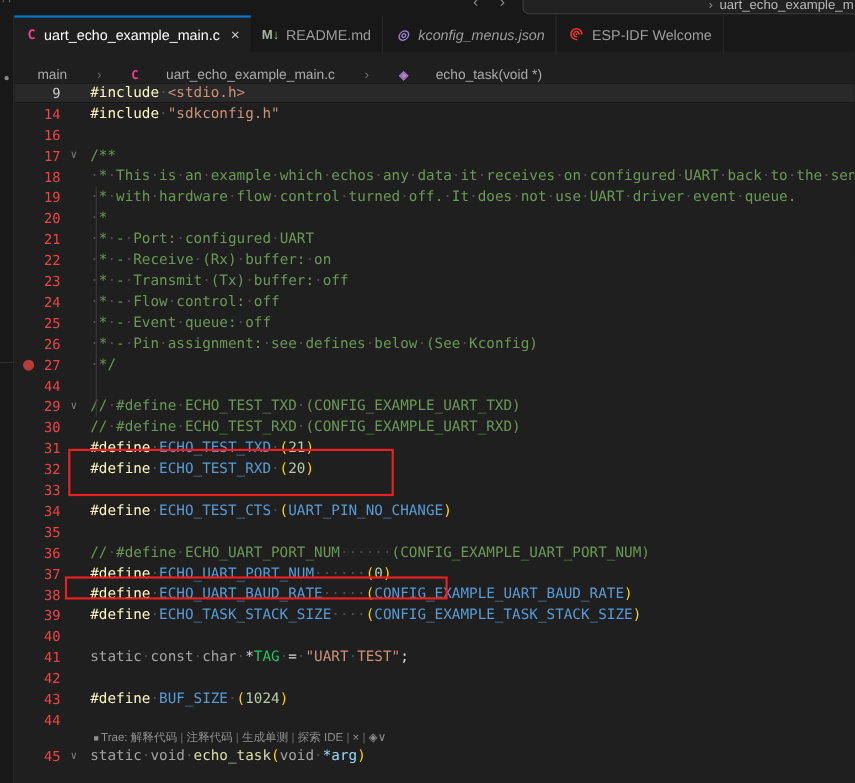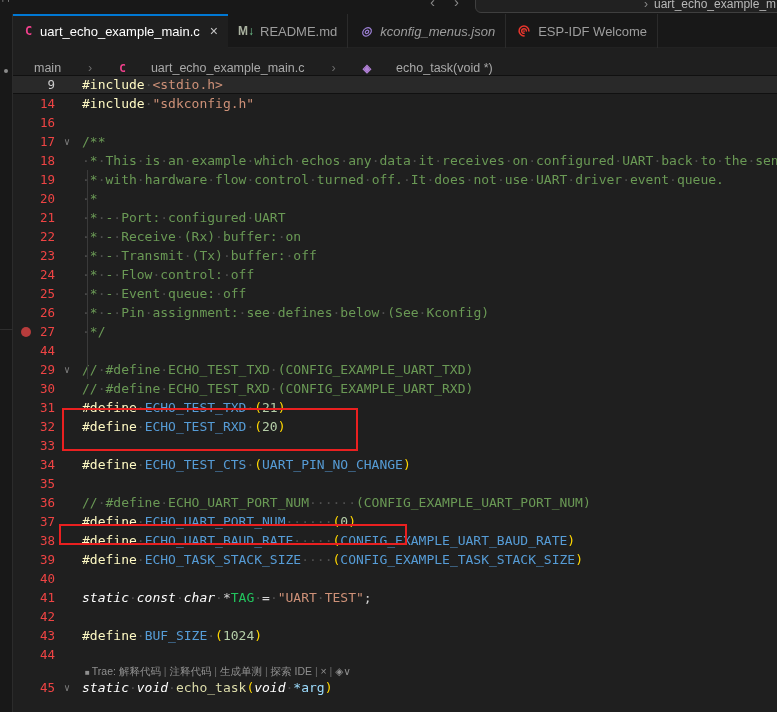--- a/index.html
+++ b/index.html
@@ -50,21 +50,21 @@
             font-family:"DejaVu Sans Mono", monospace; font-size:13px; }
   .ln { display:flex; height:19px; line-height:19px; white-space:pre; }
   .ln.cur { background:#292929; box-shadow: inset 0 1px 0 #101010, inset 0 -1px 0 #101010; }
   .g-bp { width:18px; flex:none; position:relative; }
   .g-bp .bpdot { position:absolute; left:8px; top:4.5px; width:10px; height:10px; border-radius:50%; background:#b73c3c; }
   .g-num { width:24px; flex:none; text-align:right; color:#ef4444; font-size:12.5px; }
   .ln.cur .g-num { color:#cccccc; }
   .g-fold { width:24px; flex:none; text-align:center; color:#7d7d7d; font-size:10px; }
   .code { padding-left:3px; overflow:hidden; }
   .tk-pp{color:#fef9c3;} .tk-str{color:#ce9178;} .tk-cmt{color:#6a9955;}
-  .tk-kw{color:#ffffff;font-style:italic;} .tk-mac{color:#569cd6;} .tk-num{color:#b5cea8;}
+  .tk-kw{color:#a3a3a3;} .tk-mac{color:#569cd6;} .tk-num{color:#b5cea8;}
   .tk-par{color:#ffd700;} .tk-fn{color:#dcdcaa;} .tk-prm{color:#9cdcfe;}
   .tk-var{color:#22c55e;} .tk-pln{color:#d4d4d4;}
   .ws { color:#4f4f4f; }
   .indent-guide { position:absolute; left:87px; top:170px; width:1px; height:209px; background:#3a3a3a; }
 
   
   .lens { height:14px; line-height:14px; font-family:"Liberation Sans", sans-serif; font-size:10.5px;
           color:#8f8f8f; padding-left:72px; white-space:nowrap; }
   .lens .llogo { font-size:8px; margin-right:2px; }
   .lens .litem { color:#8f8f8f;margin-top:16px; }

